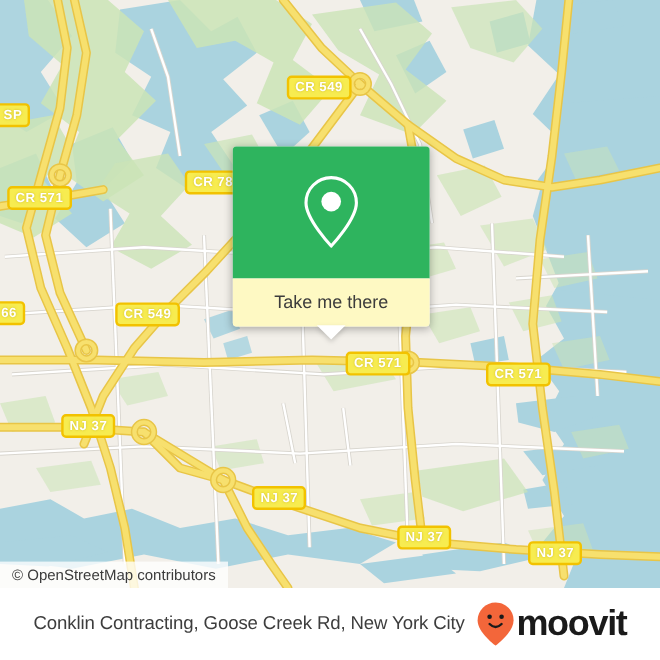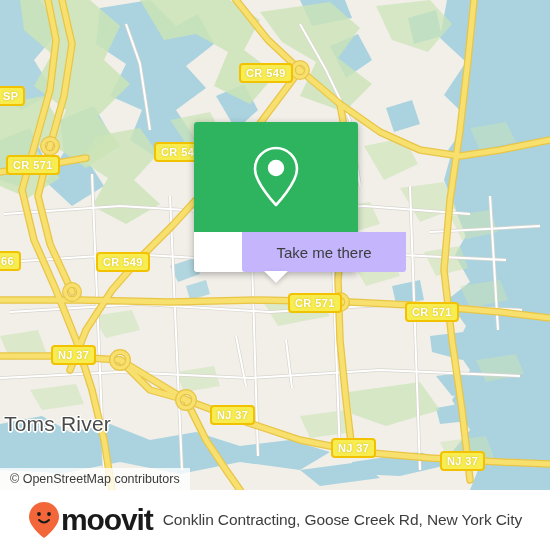--- a/index.html
+++ b/index.html
@@ -74,33 +74,32 @@
   }
   #popup-image {
     height: 110px;
     border-radius: 3px 3px 0 0;
     display: flex;
     align-items: center;
     justify-content: center;
   }
   #popup-button {
     height: 40px;
-    background: #c4b5fd;
+    background: #fef9c3;
     border: none;
     border-radius: 0 0 3px 3px;
     width: 100%;
     display: flex;
     align-items: center;
     justify-content: center;
     font-family: "Liberation Sans", sans-serif;
     font-size: 15px;
     color: #3c3c3c;
     cursor: pointer;
     padding: 16px;
-    margin-left: 48px;
   }
   #popup-tail {
     position: absolute;
     left: 50%;
     bottom: -11px;
     margin-left: -12px;
     width: 0; height: 0;
     border-left: 12px solid transparent;
     border-right: 12px solid transparent;
     border-top: 12px solid #ffffff;
@@ -317,54 +316,53 @@
         <circle cx="120" cy="360" r="8"></circle>
         <circle cx="186" cy="400" r="8"></circle>
         <circle cx="50" cy="146" r="7"></circle>
         <circle cx="72" cy="292" r="7"></circle>
       </g>
     </svg>
 
     <div class="shield" style="left:-4px;  top:86px;">SP</div>
     <div class="shield" style="left:239px; top:63px;">CR 549</div>
     <div class="shield" style="left:6px;   top:155px;">CR 571</div>
-    <div class="shield" style="left:154px; top:142px;">CR 54</div>
+    <div class="shield" style="left:154px; top:142px;">CR 78</div>
     <div class="shield" style="left:-6px;  top:251px;">66</div>
     <div class="shield" style="left:96px;  top:252px;">CR 549</div>
     <div class="shield" style="left:288px; top:293px;">CR 571</div>
     <div class="shield" style="left:405px; top:302px;">CR 571</div>
     <div class="shield" style="left:51px;  top:345px;">NJ 37</div>
     <div class="shield" style="left:210px; top:405px;">NJ 37</div>
     <div class="shield" style="left:331px; top:438px;">NJ 37</div>
     <div class="shield" style="left:440px; top:451px;">NJ 37</div>
 
-    <div class="place-label" style="left:4px; top:412px;">Toms River</div>
 
     <div id="popup">
       <div id="popup-image" style="background:#2EB45E;">
         <svg width="54" height="64" viewBox="0 0 54 64">
           <path d="M27 3 C15.4 3 6 12.4 6 24 C6 38 27 60 27 60 C27 60 48 38 48 24 C48 12.4 38.6 3 27 3 Z" fill="none" stroke="#ffffff" stroke-width="2.6" stroke-linejoin="round"></path>
           <circle cx="27" cy="23" r="8.2" fill="#ffffff"></circle>
         </svg>
       </div>
       <button id="popup-button">
         <span>Take me there</span>
       </button>
       <div id="popup-tail"></div>
     </div>
 
     <div id="attribution">© OpenStreetMap contributors</div>
   </div>
 
   <div id="bottom-bar">
+    <div id="bottom-caption">Conklin Contracting, Goose Creek Rd, New York City</div>
     <div id="moovit-logo">
       <svg width="32" height="38" viewBox="0 0 32 38">
         <path d="M16 1 C7.7 1 1 7.7 1 16 C1 26 16 37 16 37 C16 37 31 26 31 16 C31 7.7 24.3 1 16 1 Z" fill="#F3663A"></path>
         <circle cx="11" cy="13" r="1.9" fill="#1a1a1a"></circle>
         <circle cx="21" cy="13" r="1.9" fill="#1a1a1a"></circle>
         <path d="M11 19 Q16 24 21 19" fill="none" stroke="#1a1a1a" stroke-width="2" stroke-linecap="round"></path>
       </svg>
       <div id="moovit-wordmark">moovit</div>
     </div>
-    <div id="bottom-caption">Conklin Contracting, Goose Creek Rd, New York City</div>
   </div>
 
 </div>
 
 </body></html>

